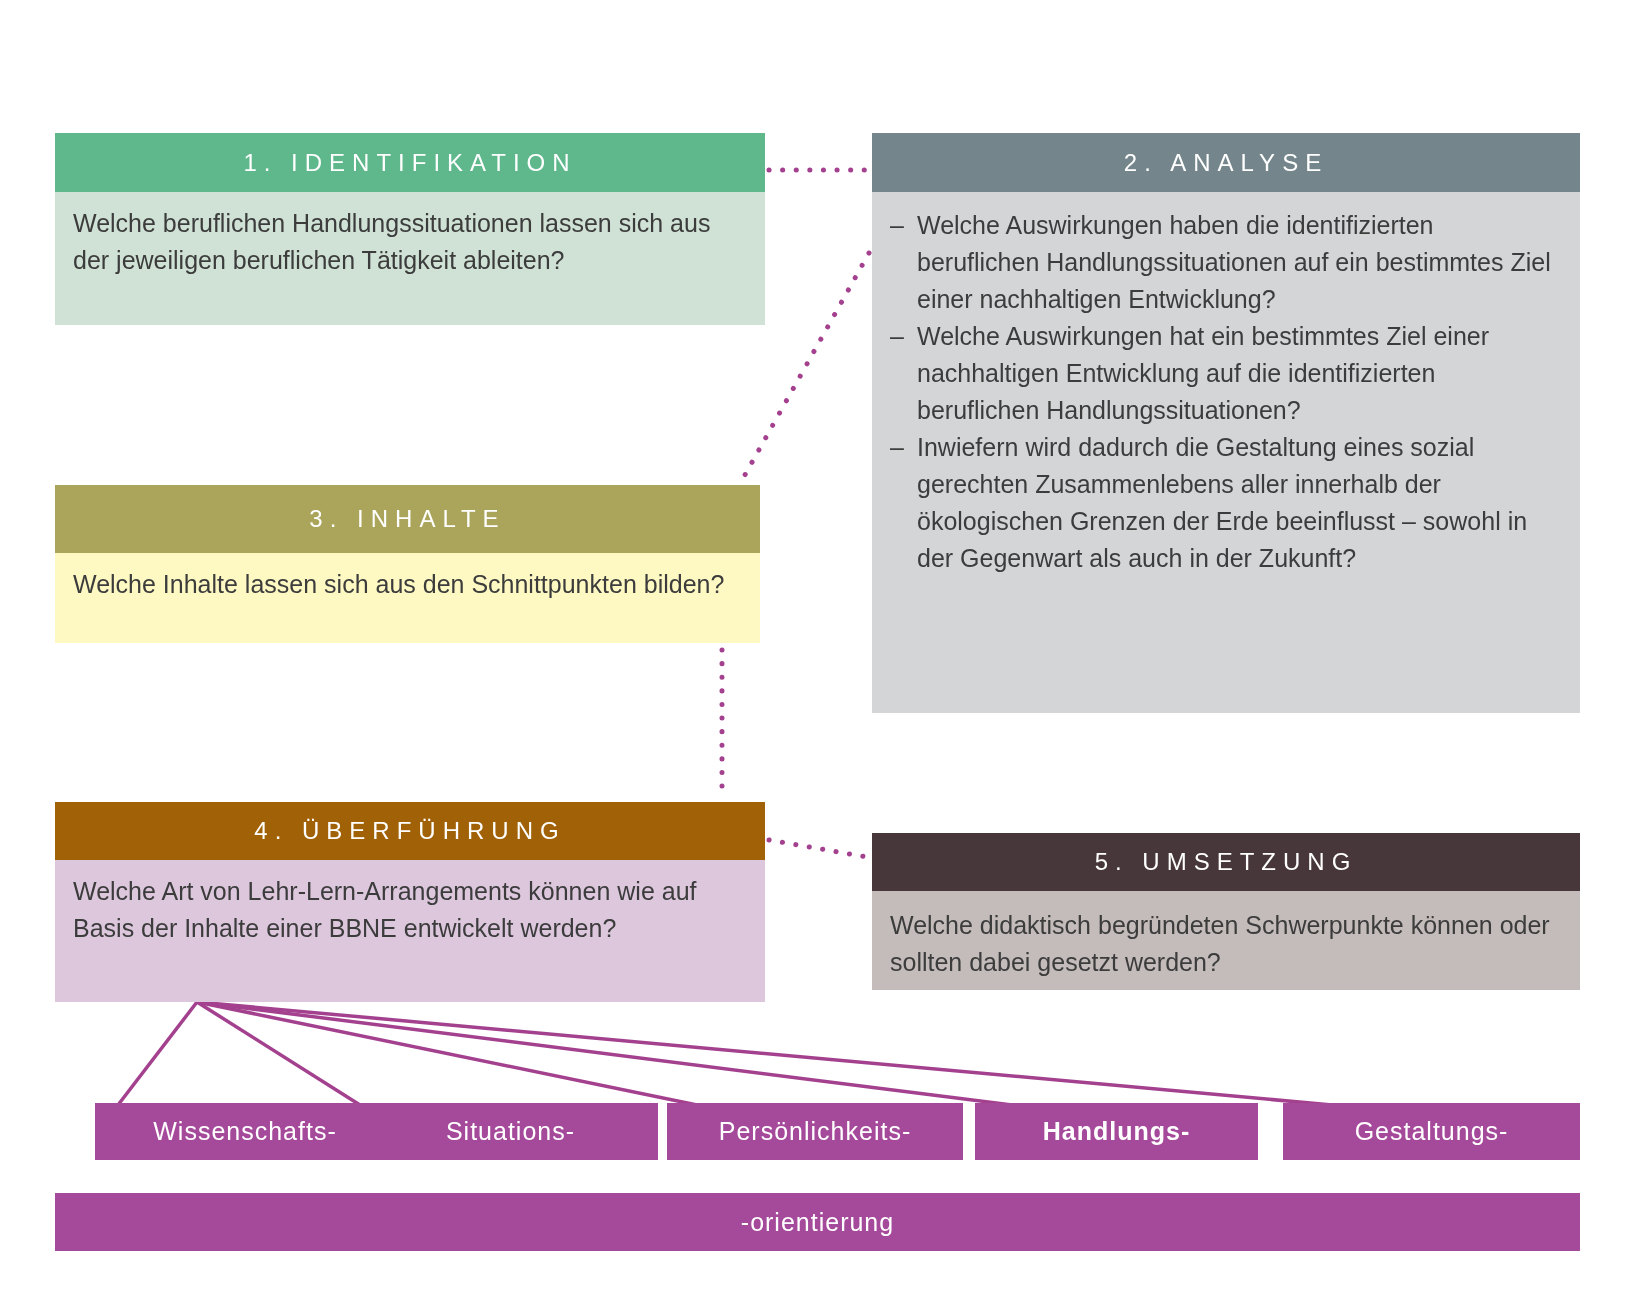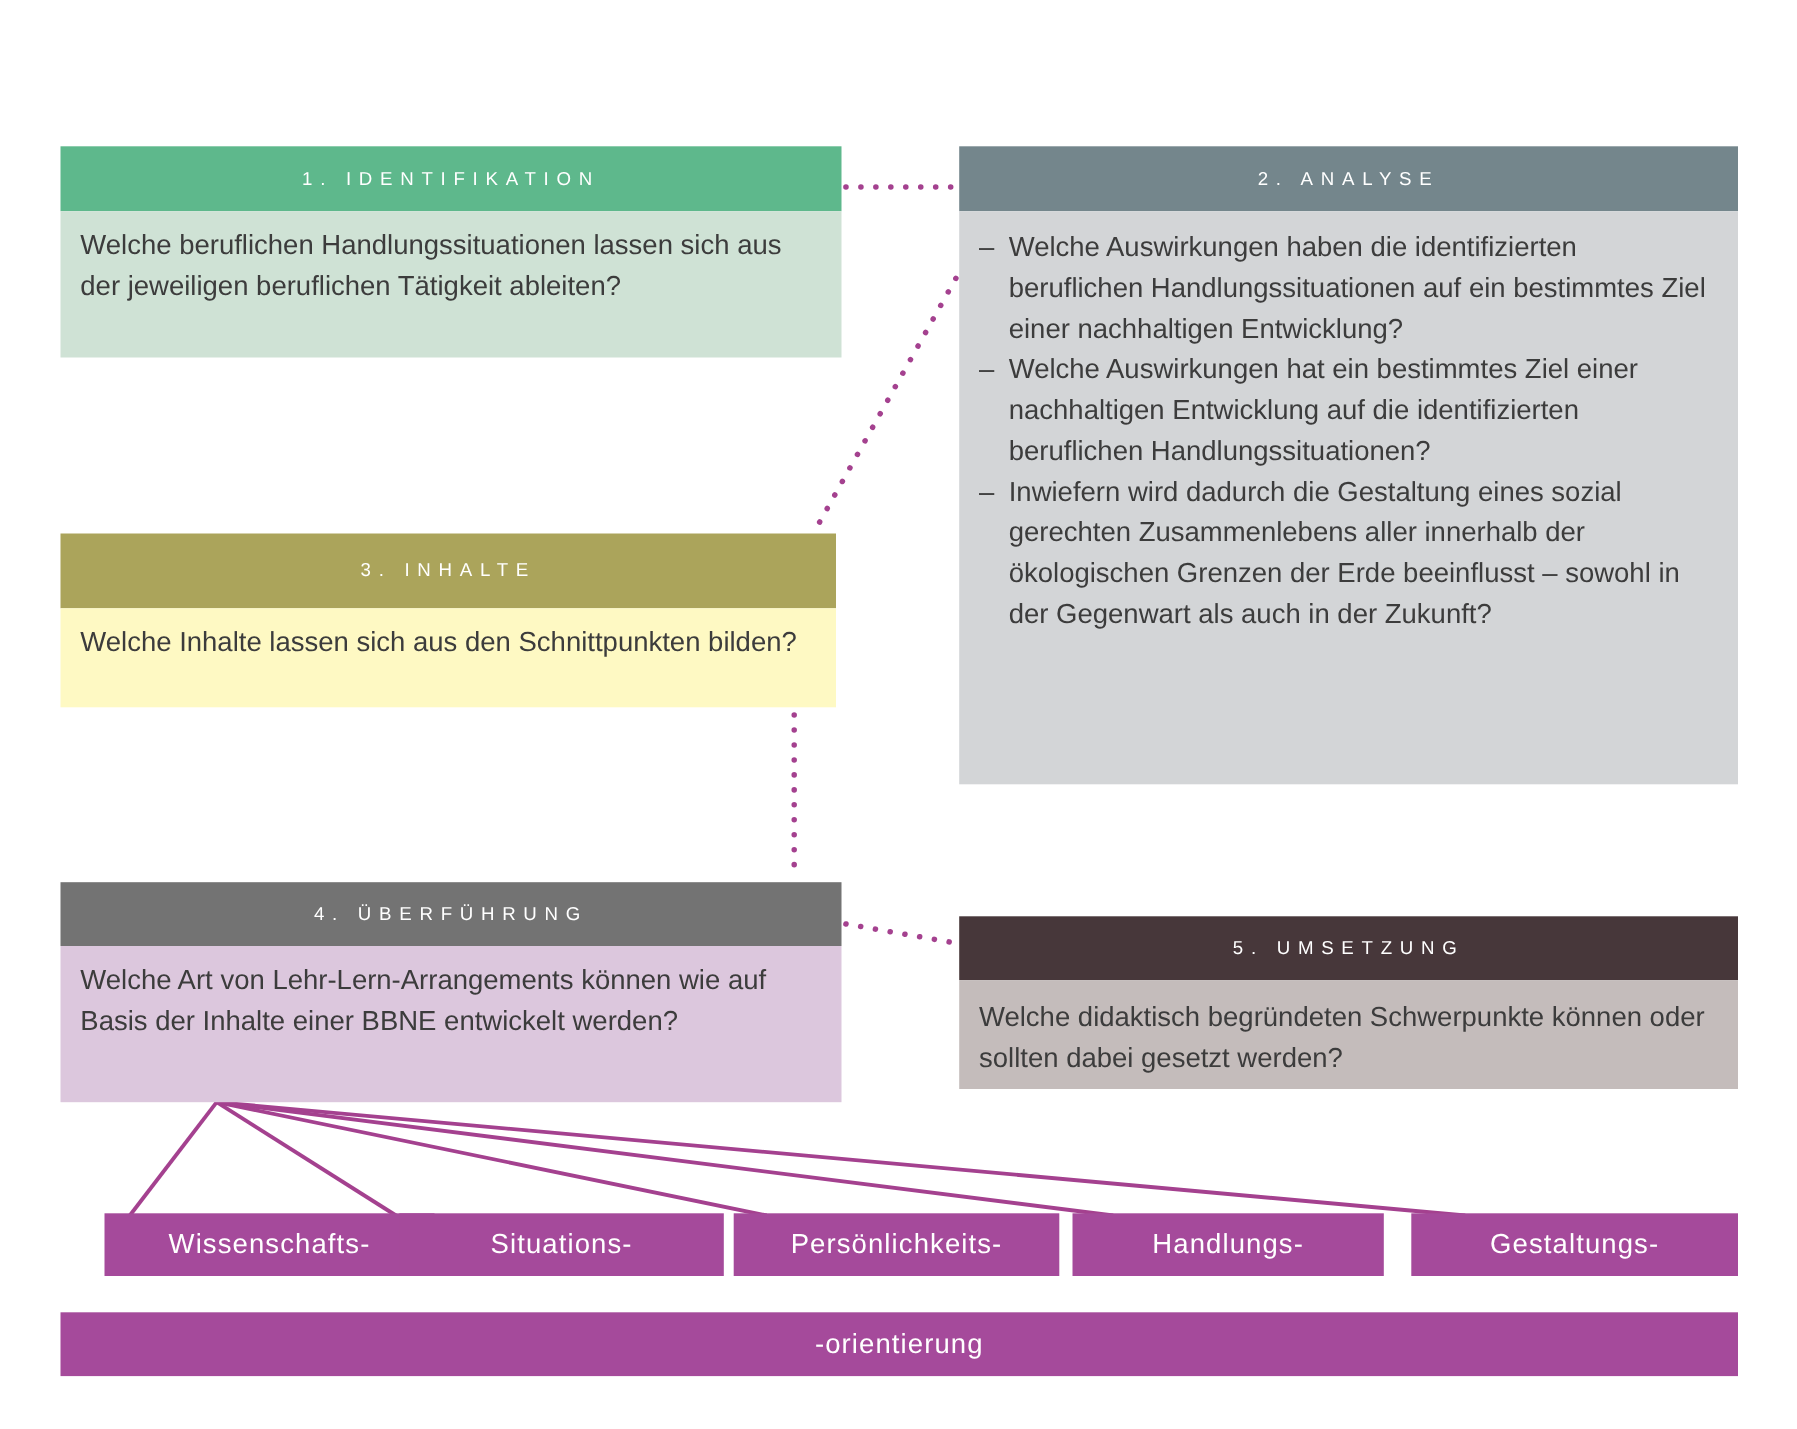--- a/index.html
+++ b/index.html
@@ -12,21 +12,21 @@
   }
   .title {
     position:absolute; left:55px; top:30px; width:1525px;
     text-align:center;
     font-size:27px; font-weight:700; letter-spacing:8px;
     color:#3a3a3a;
   }
   .box { position:absolute; box-sizing:border-box; }
   .box-header {
     height:59px; display:flex; align-items:center; justify-content:center;
-    color:#ffffff; font-size:17px; font-weight:400; letter-spacing:7px;
+    color:#ffffff; font-size:24px; font-weight:400; letter-spacing:7px;
     box-sizing:border-box;
   }
   .box-body {
     box-sizing:border-box;
     font-size:25px; line-height:37px; color:#3c3c3c;
     padding:13px 20px 10px 18px;
   }
   
   #box-identifikation { left:55px; top:133px; width:710px; }
   #box-identifikation .box-header { background:#5eb88c; }
@@ -37,39 +37,39 @@
   #box-analyse .box-body   { background:#d3d5d7; height:521px; padding-top:15px; }
   .dash-item { display:flex; }
   .dash-item .dash { flex:0 0 27px; }
   .dash-item .txt  { flex:1; }
   
   #box-inhalte { left:55px; top:485px; width:705px; }
   #box-inhalte .box-header { background:#aba45b; height:68px; }
   #box-inhalte .box-body   { background:#fef9c3; height:90px; }
   
   #box-ueberfuehrung { left:55px; top:802px; width:710px; }
-  #box-ueberfuehrung .box-header { background:#737373; height:58px; }
+  #box-ueberfuehrung .box-header { background:#a16207; height:58px; }
   #box-ueberfuehrung .box-body   { background:#dcc7dd; height:142px; }
   
   #box-umsetzung { left:872px; top:833px; width:708px; }
   #box-umsetzung .box-header { background:#47373a; height:58px; }
   #box-umsetzung .box-body   { background:#c4bcbb; height:99px; padding-top:16px; }
 
   
   .obar {
     position:absolute; top:1103px; height:57px;
     background:#a54a9b; color:#ffffff;
     display:flex; align-items:center; justify-content:center;
     font-size:25px; letter-spacing:1px;
     box-sizing:border-box;
   }
   #obar-1 { left:55px;   width:300px;margin-left:40px; }
   #obar-2 { left:363px;  width:295px; }
   #obar-3 { left:667px;  width:296px; }
-  #obar-4 { left:975px;  width:283px; }
+  #obar-4 { left:975px;  width:283px;font-weight:bold; }
   #obar-5 { left:1283px; width:297px; }
   #obar-suffix {
     position:absolute; left:55px; top:1193px; width:1525px; height:58px;
     background:#a54a9b; color:#ffffff;
     display:flex; align-items:center; justify-content:center;
     font-size:25px; letter-spacing:1px;
   }
   #connector-svg {
     position:absolute; left:0; top:0; width:1634px; height:1299px;
     pointer-events:none;

